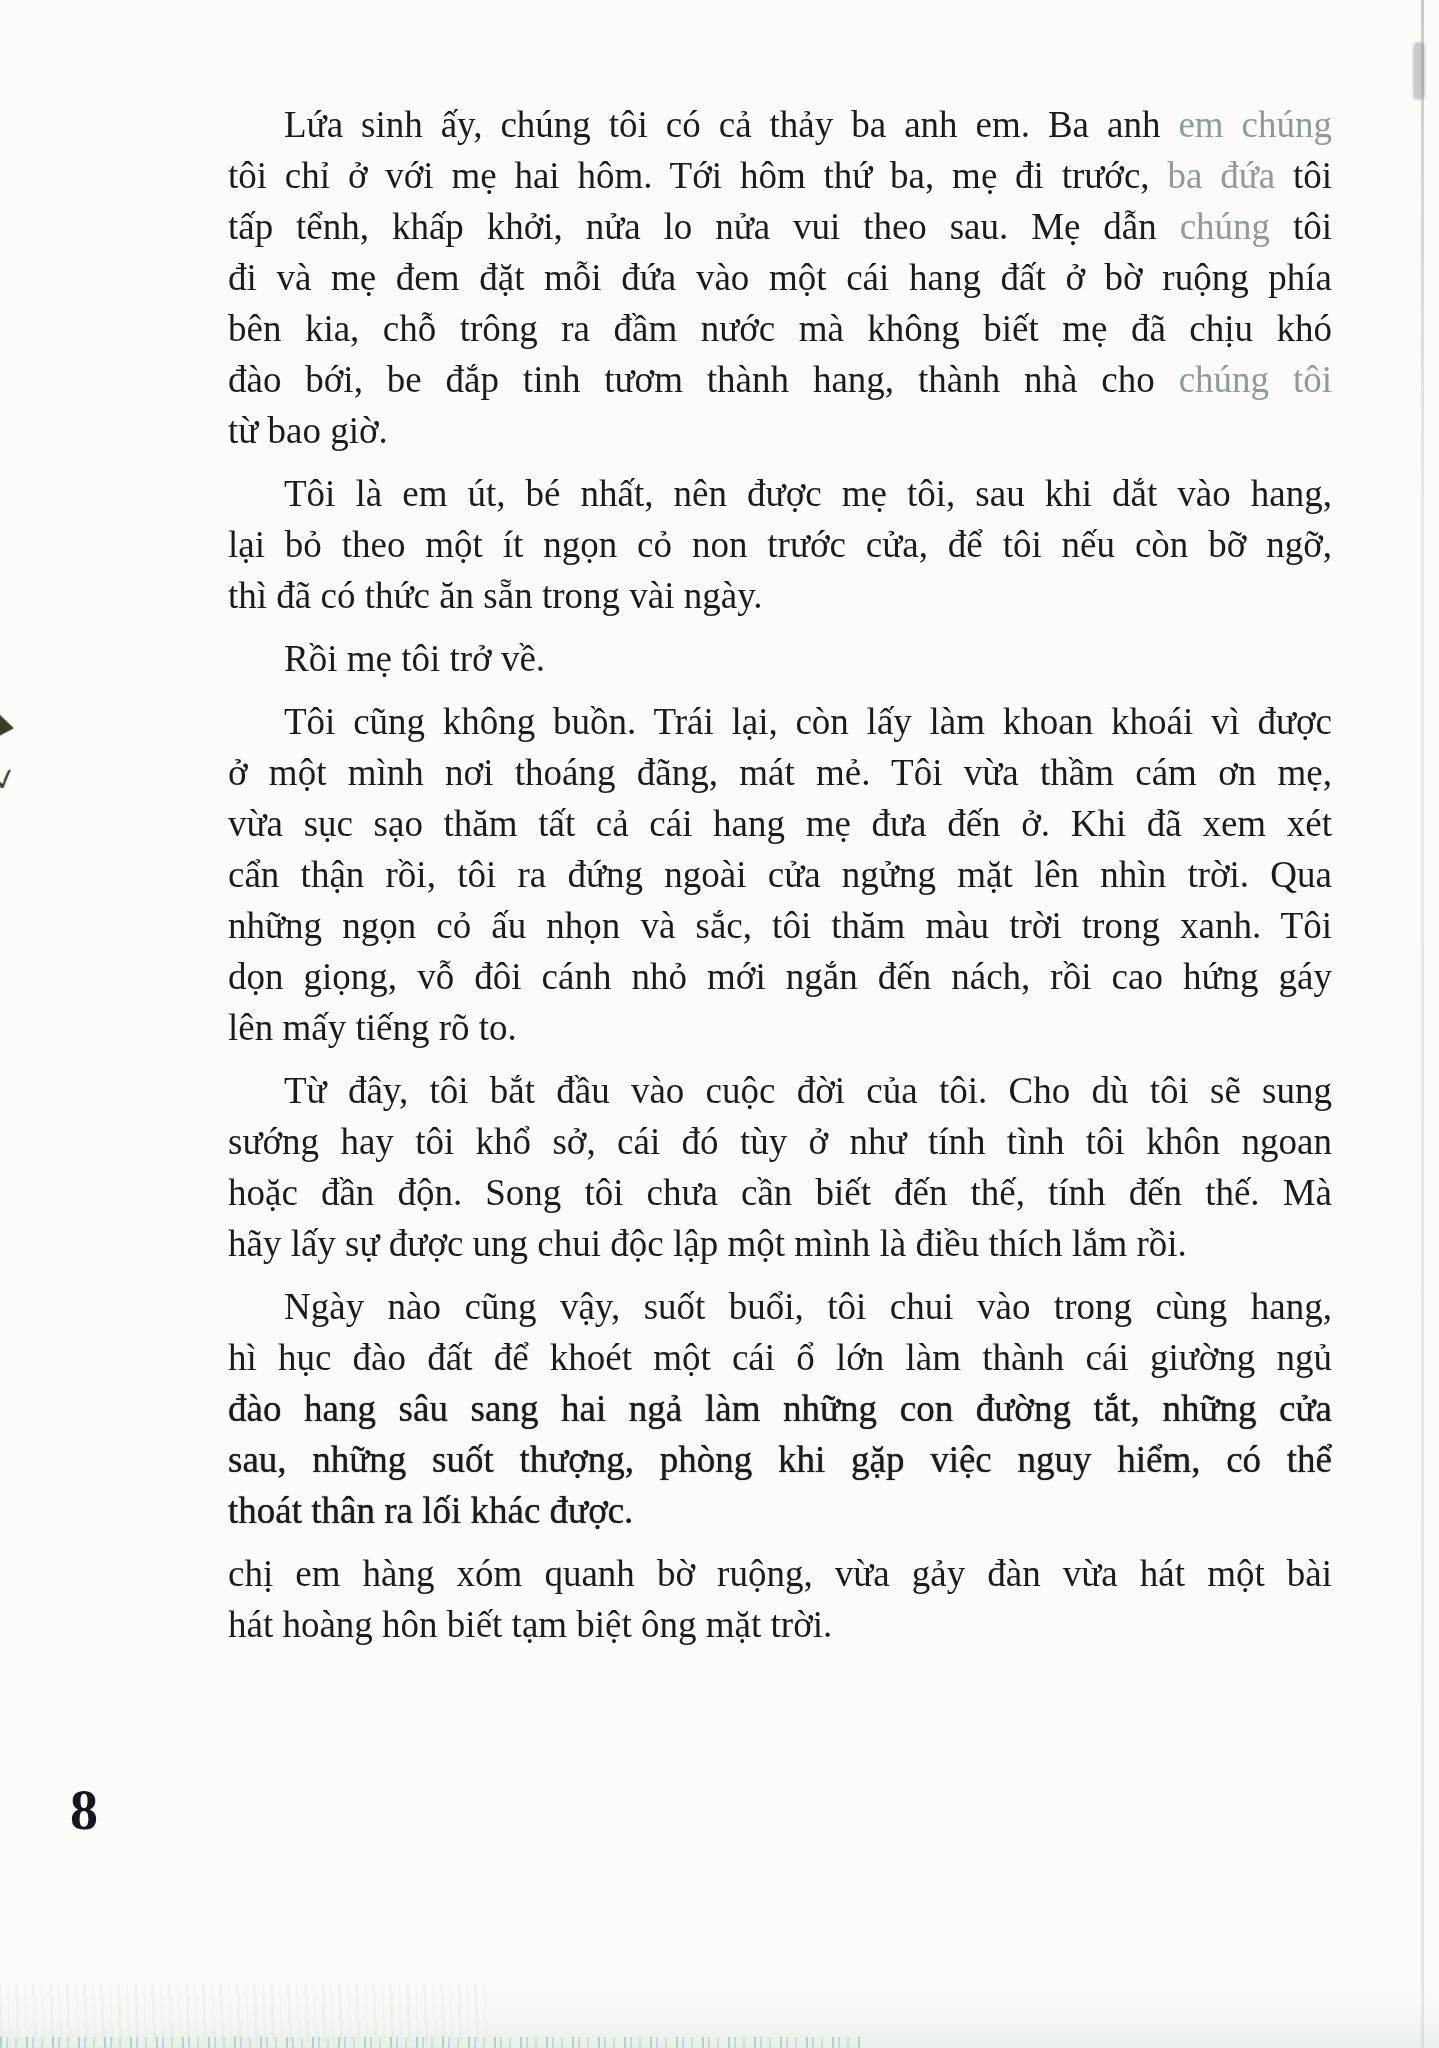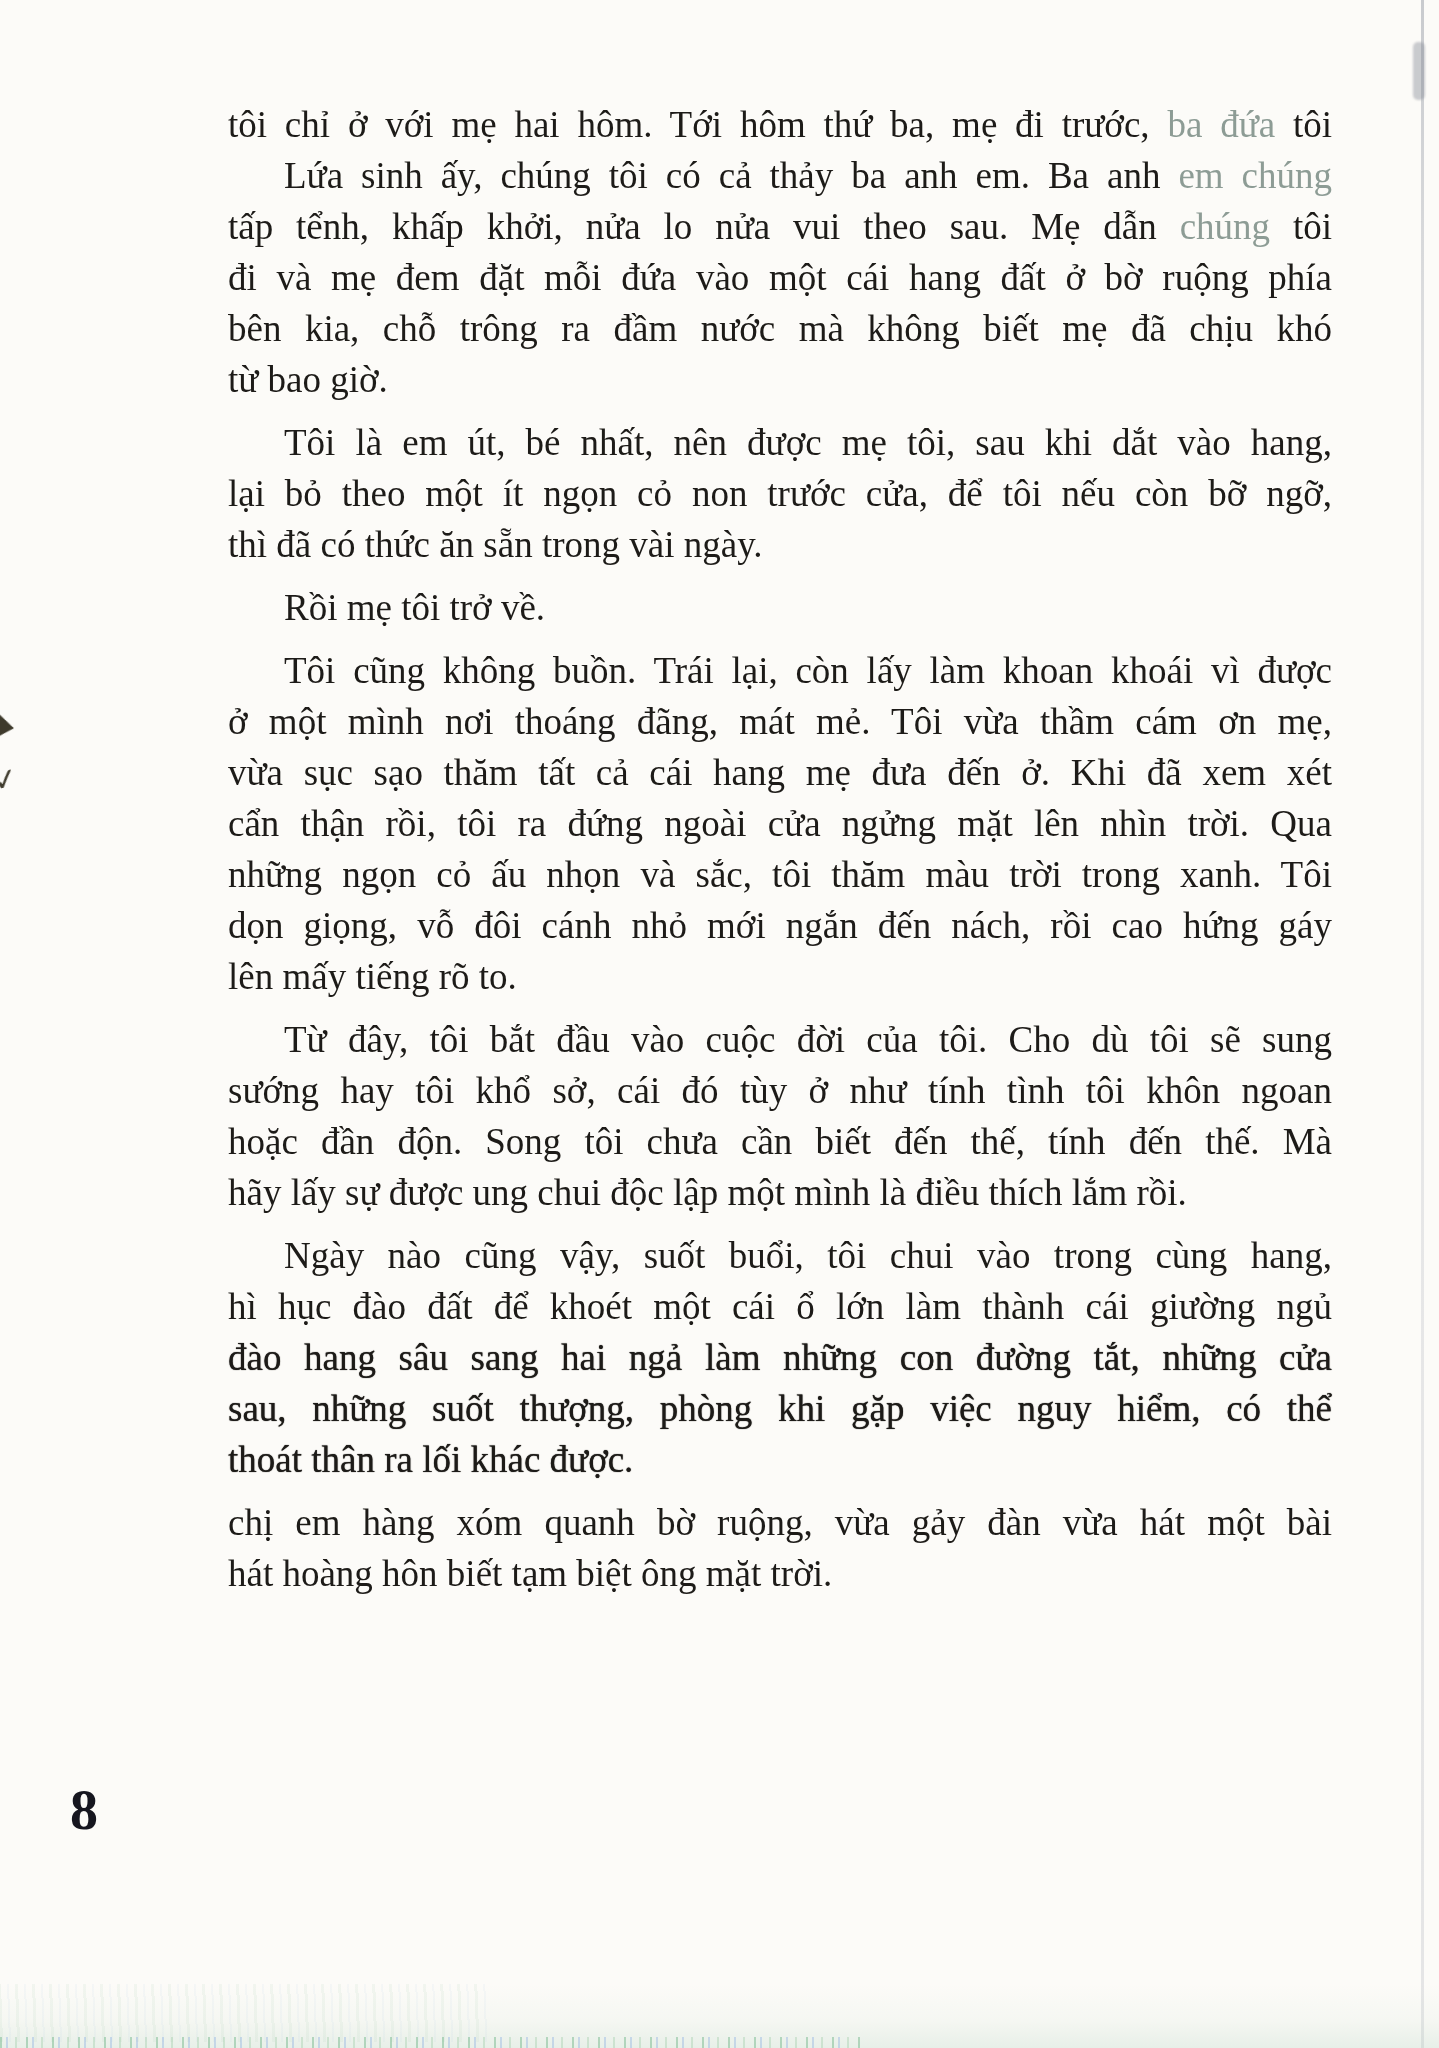--- a/index.html
+++ b/index.html
@@ -99,25 +99,26 @@
       rgba(255,255,255,0) 17px 26px);
   }
 </style>
 </head>
 <body>
 
 <div class="page">
 
   <div class="text-block">
       <div class="paragraph">
+        <div class="line first"><span>Lứa sinh ấy, chúng tôi có cả thảy ba anh em. Ba anh </span><span class="faded">em chúng</span></div>
         <div class="line"><span>tôi chỉ ở với mẹ hai hôm. Tới hôm thứ ba, mẹ đi trước, </span><span class="faded">ba đứa</span><span> tôi</span></div>
-        <div class="line first"><span>Lứa sinh ấy, chúng tôi có cả thảy ba anh em. Ba anh </span><span class="faded">em chúng</span></div>
         <div class="line"><span>tấp tểnh, khấp khởi, nửa lo nửa vui theo sau. Mẹ dẫn </span><span class="faded">chúng</span><span> tôi</span></div>
         <div class="line"><span>đi và mẹ đem đặt mỗi đứa vào một cái hang đất ở bờ ruộng phía</span></div>
         <div class="line"><span>bên kia, chỗ trông ra đầm nước mà không biết mẹ đã chịu khó</span></div>
+        <div class="line"><span>đào bới, be đắp tinh tươm thành hang, thành nhà cho </span><span class="faded">chúng tôi</span></div>
         <div class="line last"><span>từ bao giờ.</span></div>
       </div>
       <div class="paragraph">
         <div class="line first"><span>Tôi là em út, bé nhất, nên được mẹ tôi, sau khi dắt vào hang,</span></div>
         <div class="line"><span>lại bỏ theo một ít ngọn cỏ non trước cửa, để tôi nếu còn bỡ ngỡ,</span></div>
         <div class="line last"><span>thì đã có thức ăn sẵn trong vài ngày.</span></div>
       </div>
       <div class="paragraph">
         <div class="line first last"><span>Rồi mẹ tôi trở về.</span></div>
       </div>

